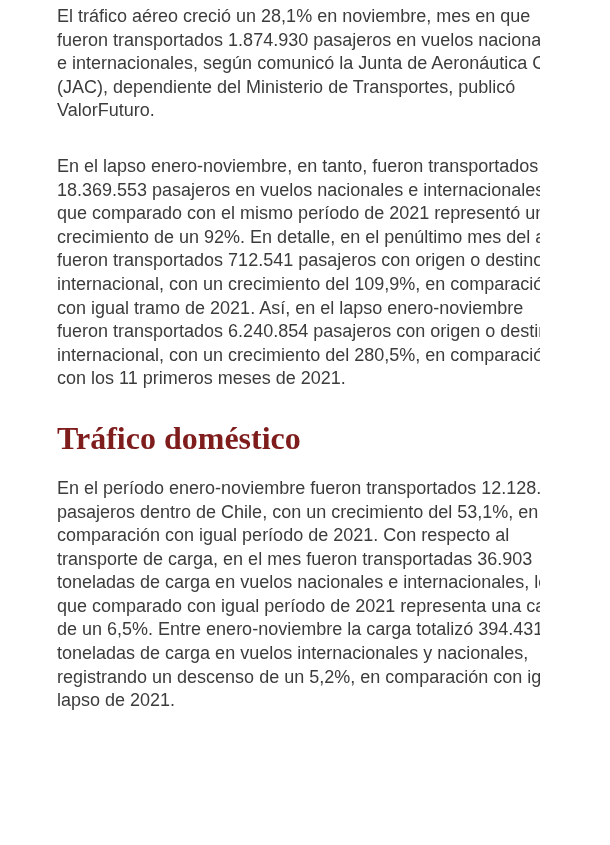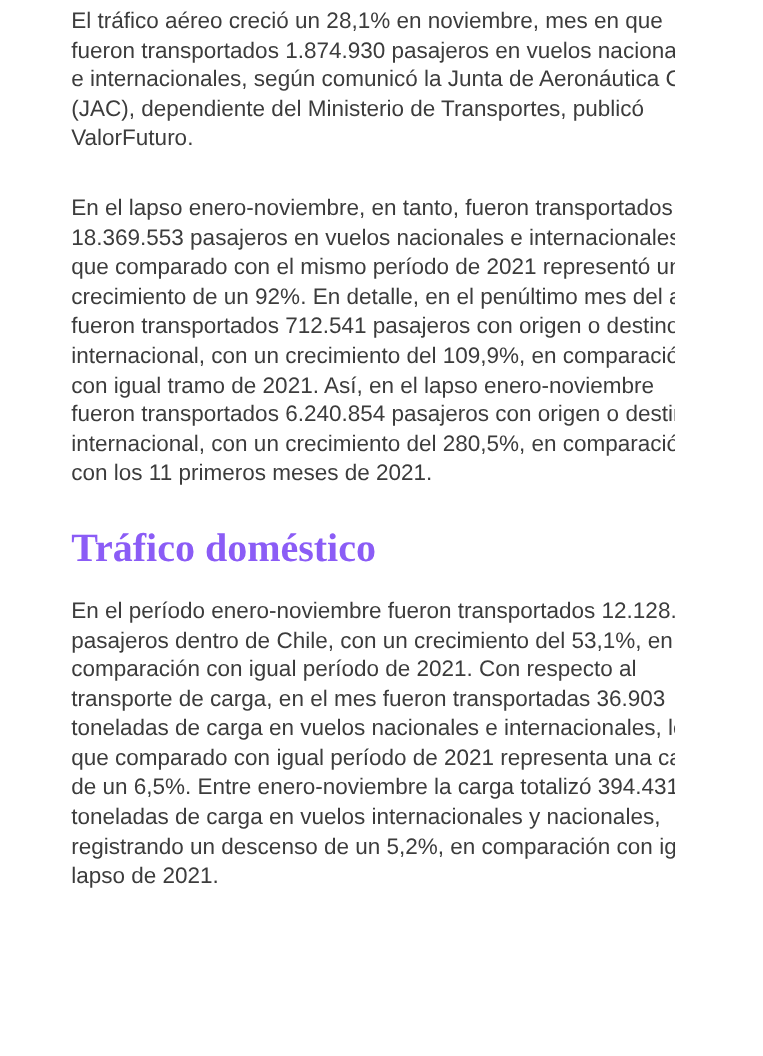--- a/index.html
+++ b/index.html
@@ -26,21 +26,21 @@
     -webkit-font-smoothing: antialiased;
   }
   .article p {
     margin: 0 0 32px 0;
   }
   .article h1 {
     font-family: "Liberation Serif", "DejaVu Serif", serif;
     font-weight: bold;
     font-size: 32px;
     line-height: 35px;
-    color: #8b5cf6;
+    color: #7f1d1d;
     margin: -2px 0 21px 0;
   }
 </style>
 </head>
 <body>
 
 <div class="page">
   <div class="article">
     <p>El tráfico aéreo creció un 28,1% en noviembre, mes en que fueron transportados 1.874.930 pasajeros en vuelos nacionales e internacionales, según comunicó la Junta de Aeronáutica Civil (JAC), dependiente del Ministerio de Transportes, publicó ValorFuturo.</p>
     <p>En el lapso enero-noviembre, en tanto, fueron transportados 18.369.553 pasajeros en vuelos nacionales e internacionales, lo que comparado con el mismo período de 2021 representó un crecimiento de un 92%. En detalle, en el penúltimo mes del año fueron transportados 712.541 pasajeros con origen o destino internacional, con un crecimiento del 109,9%, en comparación con igual tramo de 2021. Así, en el lapso enero-noviembre fueron transportados 6.240.854 pasajeros con origen o destino internacional, con un crecimiento del 280,5%, en comparación con los 11 primeros meses de 2021.</p>

